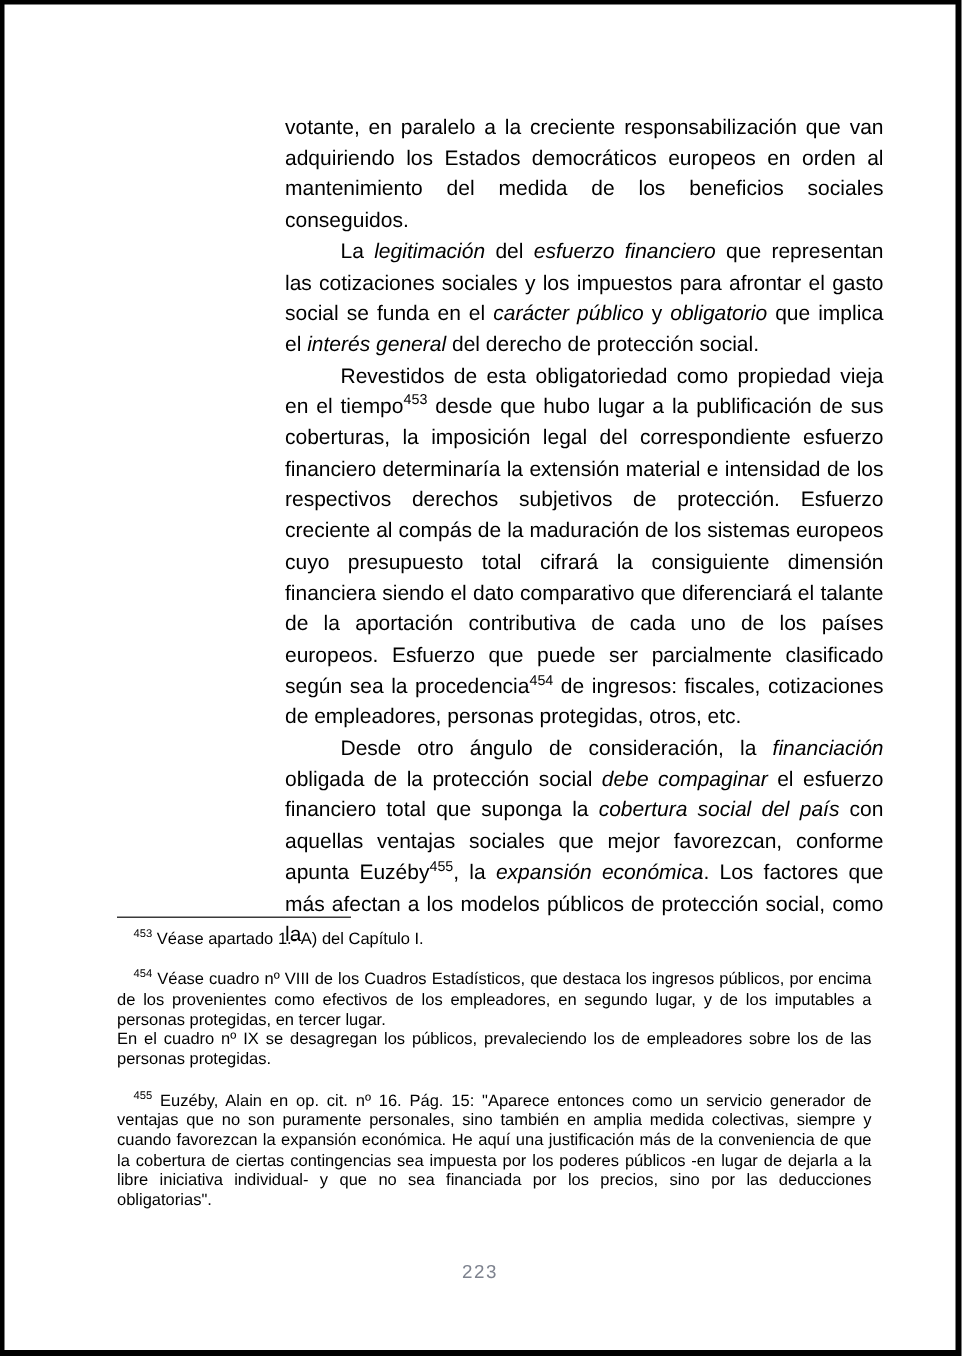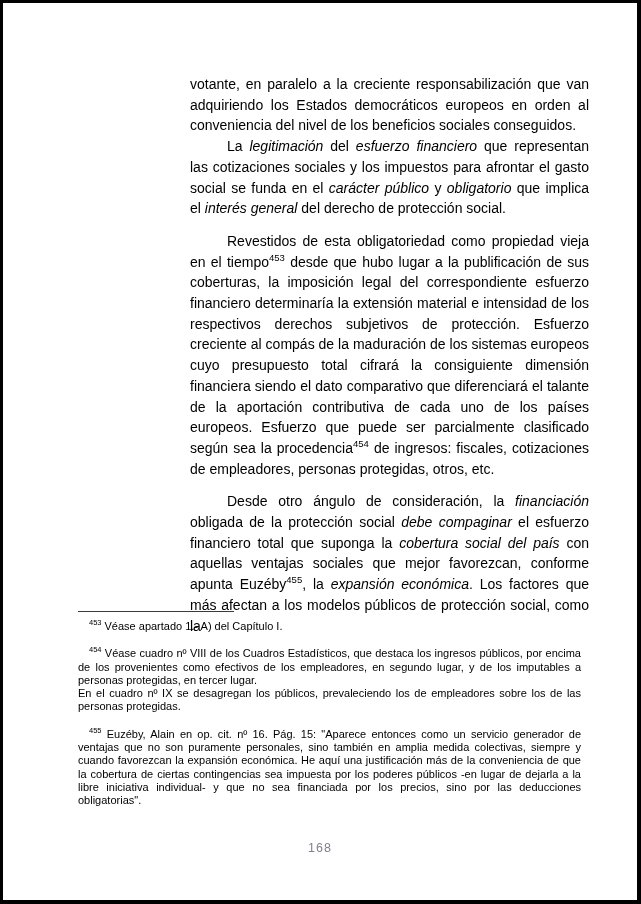--- a/index.html
+++ b/index.html
@@ -25,21 +25,21 @@
     left: 187px;
     top: 71px;
     width: 399px;
     color: #000000;
     font-size: 14px;
     line-height: 20.7px;
     text-align: justify;
   }
   .para { margin: 0; }
   .para.indent { text-indent: 37px; }
-  .para.gap { margin-top: 12px; }
+  .para.gap { }
   .bi { font-weight: normal; font-style: italic; }
   .body-text sup, .footnote sup {
     font-size: 0.68em;
     vertical-align: super;
     line-height: 0;
   }
   .footnotes {
     position: absolute;
     left: 75px;
     top: 608px;
@@ -67,21 +67,21 @@
     letter-spacing: 1px;
     color: #7d828e;
   }
 </style>
 </head>
 <body>
 
 <div class="page">
 
   <div class="body-text">
-    <p class="para"><span>votante, en paralelo a la creciente responsabilización que van adquiriendo los Estados democráticos europeos en orden al conveniencia del nivel de los beneficios sociales conseguidos.</span></p>
+    <p class="para"><span>votante, en paralelo a la creciente responsabilización que van adquiriendo los Estados democráticos europeos en orden al mantenimiento del medida de los beneficios sociales conseguidos.</span></p>
     <p class="para indent"><span>La </span><span class="bi">legitimación</span><span> del </span><span class="bi">esfuerzo financiero</span><span> que representan las cotizaciones sociales y los impuestos para afrontar el gasto social se funda en el </span><span class="bi">carácter público</span><span> y </span><span class="bi">obligatorio</span><span> que implica el </span><span class="bi">interés general</span><span> del derecho de protección social.</span></p>
     <p class="para indent gap"><span>Revestidos de esta obligatoriedad como propiedad vieja en el tiempo</span><sup>453</sup><span> desde que hubo lugar a la publificación de sus coberturas, la imposición legal del correspondiente esfuerzo financiero determinaría la extensión material e intensidad de los respectivos derechos subjetivos de protección. Esfuerzo creciente al compás de la maduración de los sistemas europeos cuyo presupuesto total cifrará la consiguiente dimensión financiera siendo el dato comparativo que diferenciará el talante de la aportación contributiva de cada uno de los países europeos. Esfuerzo que puede ser parcialmente clasificado según sea la procedencia</span><sup>454</sup><span> de ingresos: fiscales, cotizaciones de empleadores, personas protegidas, otros, etc.</span></p>
     <p class="para indent gap"><span>Desde otro ángulo de consideración, la </span><span class="bi">financiación</span><span> obligada de la protección social </span><span class="bi">debe compaginar</span><span> el esfuerzo financiero total que suponga la </span><span class="bi">cobertura social del país</span><span> con aquellas ventajas sociales que mejor favorezcan, conforme apunta Euzéby</span><sup>455</sup><span>, la </span><span class="bi">expansión económica</span><span>. Los factores que más afectan a los modelos públicos de protección social, como la</span></p>
   </div>
 
   <div class="footnotes">
     <div class="fn-rule"></div>
 
     <div class="footnote">
       <sup>453</sup><span><span> Véase apartado 1.- A) del Capítulo I.</span></span>
@@ -89,15 +89,15 @@
 
     <div class="footnote">
       <sup>454</sup><span><span> Véase cuadro nº VIII de los Cuadros Estadísticos, que destaca los ingresos públicos, por encima de los provenientes como efectivos de los empleadores, en segundo lugar, y de los imputables a personas protegidas, en tercer lugar.</span><br><span>En el cuadro nº IX se desagregan los públicos, prevaleciendo los de empleadores sobre los de las personas protegidas.</span></span>
     </div>
 
     <div class="footnote">
       <sup>455</sup><span><span> Euzéby, Alain en op. cit. nº 16. Pág. 15: "Aparece entonces como un servicio generador de ventajas que no son puramente personales, sino también en amplia medida colectivas, siempre y cuando favorezcan la expansión económica. He aquí una justificación más de la conveniencia de que la cobertura de ciertas contingencias sea impuesta por los poderes públicos -en lugar de dejarla a la libre iniciativa individual- y que no sea financiada por los precios, sino por las deducciones obligatorias".</span></span>
     </div>
   </div>
 
-  <div class="page-number">168</div>
+  <div class="page-number">223</div>
 
 </div>
 
 </body></html>

